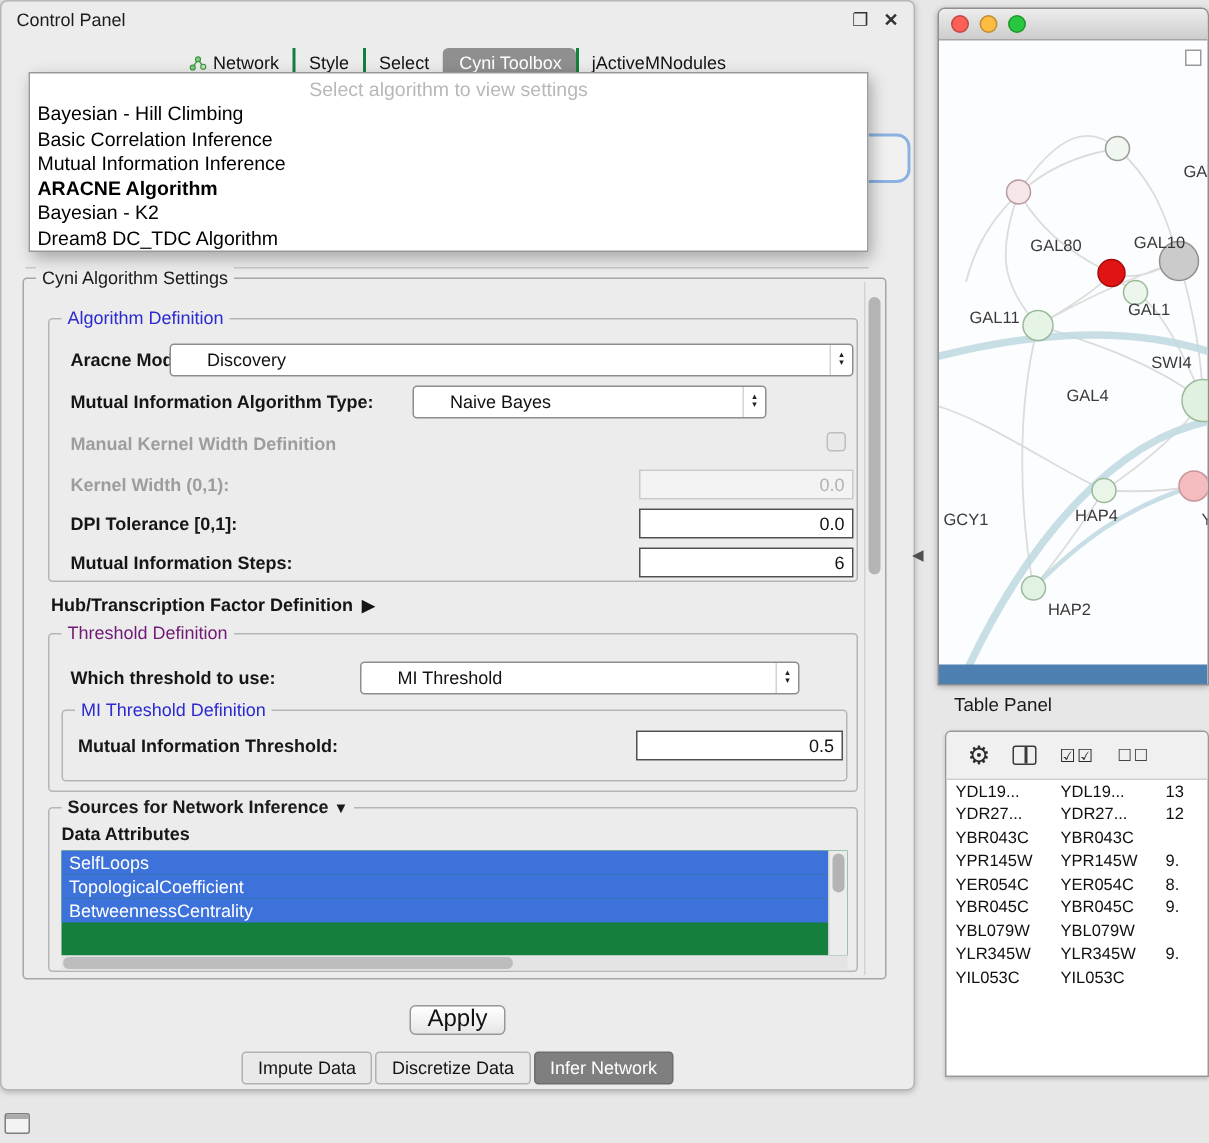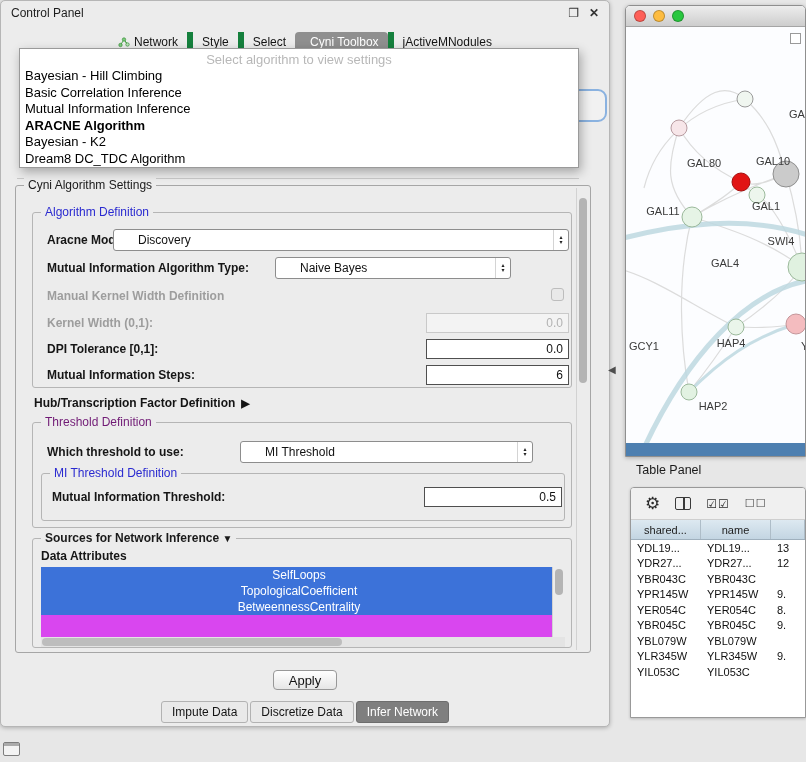--- a/index.html
+++ b/index.html
@@ -7,21 +7,21 @@
   body { font-family:"Liberation Sans", sans-serif; background:#e7e7e7; position:relative; overflow:hidden; }
 
   
   #control-panel { position:absolute; left:0; top:8; width:610px; height:727px;
     background:#ececec; border:1px solid #b6b6b6; border-radius:5px; box-shadow:0 1px 4px rgba(0,0,0,.25); }
   .titlebar { height:22px; display:flex; align-items:center; padding:12px 10px; font-size:12px; color:#1c1c1c; }
   .titlebar .spacer { flex:1; }
   .win-btn { font-size:12px; color:#333; margin-left:10px; cursor:default; line-height:12px; }
 
   .tabs { position:absolute; top:31px; left:0; right:0; display:flex; justify-content:center; font-size:12px; }
-  .tab { padding:3px 9px; color:#141414; display:flex; align-items:center; gap:4px; border-left:6px solid #15803d; }
+  .tab { padding:3px 9px; color:#141414; display:flex; align-items:center; gap:4px; border-left:2px solid #15803d; }
   .tab:first-child { border-left:none; }
   .tab.selected { background:#8f8f8f; color:#fff; border-radius:4px; border-left-color:transparent; }
 
   
   #combo-fragment { position:absolute; left:566px; top:88px; width:40px; height:33px;
     background:#f1f1f1; border:2px solid #8ab2e0; border-radius:9px; z-index:1; }
   #groupbox-fragment { position:absolute; left:16px; top:177px; width:562px; height:1px; background:#c9c9c9; z-index:0; }
 
   
   #algo-popup { position:absolute; left:18px; top:47px; width:560px; height:120px; background:#fff;
@@ -50,27 +50,27 @@
     padding:0 5px; font-family:"Liberation Sans",sans-serif; color:#111; }
   .field.disabled { background:#f3f3f3; border:1px solid #c9c9c9; color:#b2b2b2; }
 
   .checkbox { position:absolute; width:13px; height:13px; background:#e9e9e9; border:1px solid #bdbdbd; border-radius:3px; }
 
   .vtrack { position:absolute; background:#ececec; border-left:1px solid #d2d2d2; }
   .vthumb { position:absolute; left:2px; right:2px; background:#b4b4b4; border-radius:6px; }
   .htrack { position:absolute; background:#e4e4e4; }
   .hthumb { position:absolute; top:1px; bottom:1px; background:#bdbdbd; border-radius:4px; }
 
-  .listbox { position:absolute; background:#d946ef; overflow:hidden;text-align:center; }
+  .listbox { position:absolute; background:#15803d; overflow:hidden; }
   .listitem { height:16px; line-height:16px; background:#3c72d9; color:#fff; font-size:12px; padding-left:5px; margin-right:13px; }
 
   .hub-row { position:absolute; font-size:12px; font-weight:bold; color:#141414; display:flex; align-items:center; gap:6px; }
   .hub-row .arrow { font-size:11px; }
 
-  #apply-btn { position:absolute; left:272px; top:669px; width:64px; height:20px; font-size:13px;
+  #apply-btn { position:absolute; left:272px; top:669px; width:64px; height:20px; font-size:16px;
     font-family:"Liberation Sans",sans-serif; color:#111; background:linear-gradient(#ffffff,#e6e6e6);
     border:1px solid #989898; border-radius:4px; }
 
   .bottom-tabs { position:absolute; top:700px; left:0; right:0; display:flex; justify-content:center; gap:2px; font-size:12px; }
   .btab { padding:3px 10px; background:#e9e9e9; border:1px solid #b2b2b2; border-radius:3px; color:#141414; }
   .btab.selected { background:#7f7f7f; border-color:#6d6d6d; color:#fff; }
 
   
   #network-window { position:absolute; left:625px; top:5px; width:181px; height:452px;
     border:1px solid #8f8f8f; border-radius:5px 5px 0 0; overflow:hidden; background:#fcfdff; box-shadow:0 1px 4px rgba(0,0,0,.25); }
@@ -296,25 +296,20 @@
 
 <div id="table-panel-label">Table Panel</div>
 
 <div id="table-window">
   <div class="ttoolbar">
     <span class="gear">⚙</span>
     <span class="col-icon"></span>
     <span class="chk-pair">☑☑</span>
     <span class="box-pair">☐☐</span>
   </div>
-  <div class="thead">
-    <div class="th c1">shared...</div>
-    <div class="th c2">name</div>
-    <div class="th c3"></div>
-  </div>
   <div class="trow">
     <span class="td c1">YDL19...</span>
     <span class="td c2">YDL19...</span>
     <span class="td c3">13</span>
   </div>
   <div class="trow">
     <span class="td c1">YDR27...</span>
     <span class="td c2">YDR27...</span>
     <span class="td c3">12</span>
   </div>

